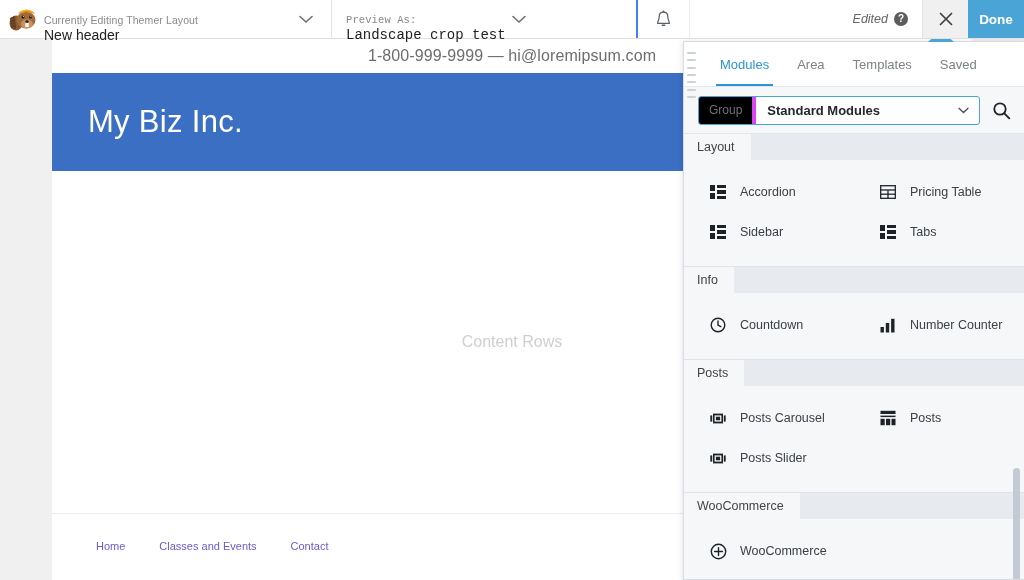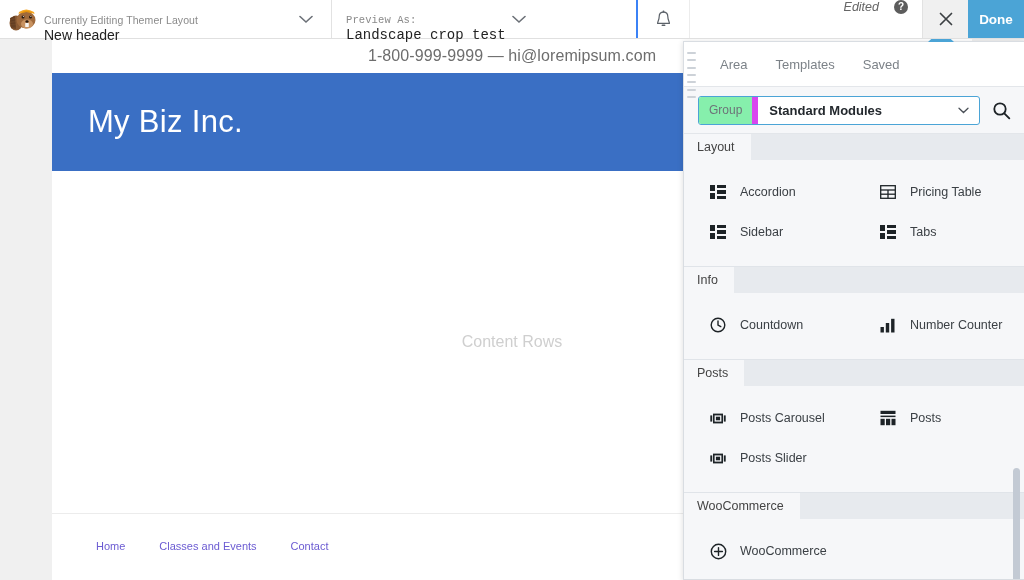--- a/index.html
+++ b/index.html
@@ -30,21 +30,21 @@
   }
   .tb-lines { display: flex; flex-direction: column; justify-content: center; line-height: 1.15; margin-top: 19px; }
   .tb-label { font-size: 10.5px; color: #8a8a8a; letter-spacing: .1px; }
   .tb-value { font-size: 14px; color: #222; margin-top: 1px; }
   .caret { width: 26px; height: 26px; display:flex; align-items:center; justify-content:center; margin-right: 8px; flex: 0 0 26px;}
   .caret svg { display: block; }
 
   .tb-bell { flex: 0 0 52px; justify-content: center; border-right: 1px solid #ececec; }
   .tb-spacer { flex: 1 1 auto; }
   .tb-edited {
-    display: flex; align-items: flex-start; gap: 15px; padding-right: 14px;
+    display: flex; align-items: center; gap: 6px; padding-right: 14px;
     font-size: 12.5px; color: #666; font-style: italic;
   }
   .help-dot {
     width: 14px; height: 14px; border-radius: 50%; background: #5c5c5c;
     color: #fff; font-size: 10px; font-style: normal; font-weight: bold;
     display: flex; align-items: center; justify-content: center; line-height: 1;
   }
   .tb-close {
     flex: 0 0 46px; justify-content: center; background: #f0f0f0;
     border-left: 1px solid #e2e2e2; cursor: pointer;
@@ -116,23 +116,23 @@
   .panel-search {
     flex: 0 0 47px; display: flex; align-items: center; gap: 10px;
     padding: 0 12px 0 14px; background: #f6f7f9; border-bottom: 1px solid #e3e6ea;
   }
   .group-select {
     flex: 1 1 auto; height: 29px; display: flex; align-items: center;
     border: 1px solid #4ba4d6; border-radius: 3px; background: #fff; overflow: hidden;
     cursor: pointer;
   }
   .gs-label {
-    background: #86efac; color: #6d7378; font-size: 12px;
+    background: #000000; color: #6d7378; font-size: 12px;
     padding: 0 10px; height: 100%; display: flex; align-items: center;
-    border-right: 6px solid #d946ef;
+    border-right: 4px solid #d946ef;
   }
   .gs-value { flex: 1 1 auto; padding-left: 11px; font-size: 13px; color: #23282d; font-weight: bold; }
   .gs-caret { padding-right: 10px; display: flex; align-items: center; }
   .search-btn { flex: 0 0 22px; display: flex; align-items: center; justify-content: center; cursor: pointer; }
 
   .panel-body { flex: 1 1 auto; overflow: hidden; position: relative; background: #fdba74; }
   .scroll-track {
     position: absolute; right: 2px; top: 0; width: 7px; height: 100%; background: transparent;
   }
   .scroll-thumb {
@@ -261,20 +261,21 @@
       <i></i>
         <i></i>
         <i></i>
         <i></i>
         <i></i>
         <i></i>
         <i></i>
     </div>
 
     <div class="panel-tabs">
+      <div class="ptab active">Modules</div>
       <div class="ptab">Area</div>
       <div class="ptab">Templates</div>
       <div class="ptab">Saved</div>
     </div>
 
     <div class="panel-search">
       <div class="group-select">
         <div class="gs-label">Group</div>
         <div class="gs-value">Standard Modules</div>
         <div class="gs-caret">

